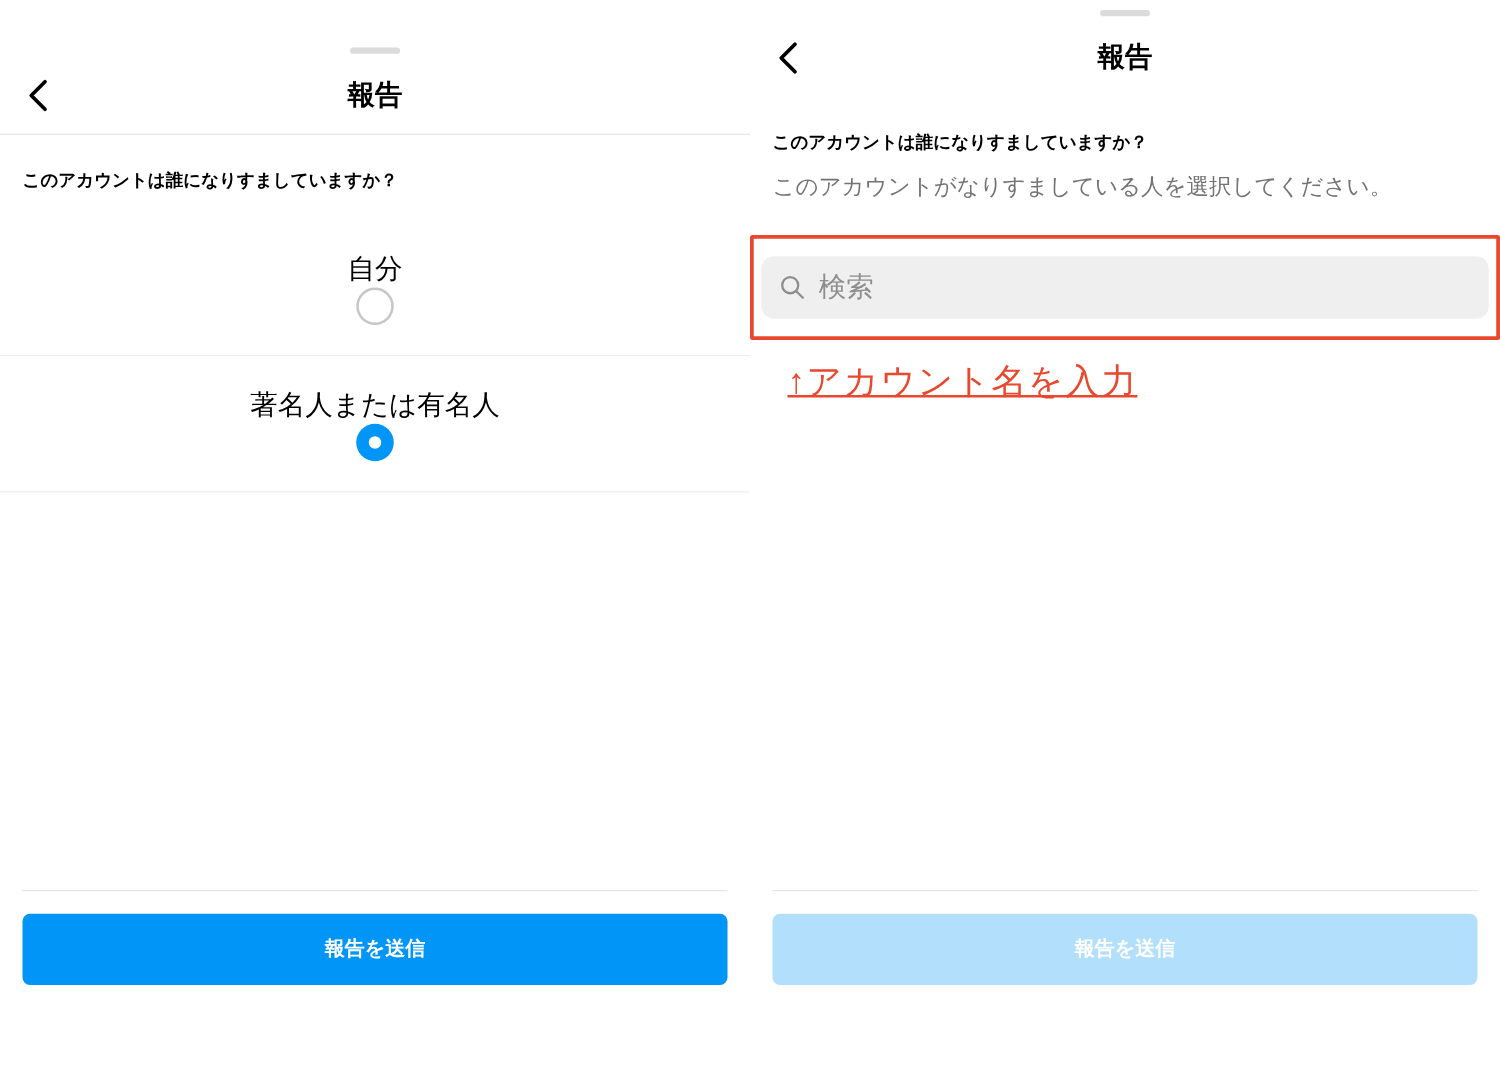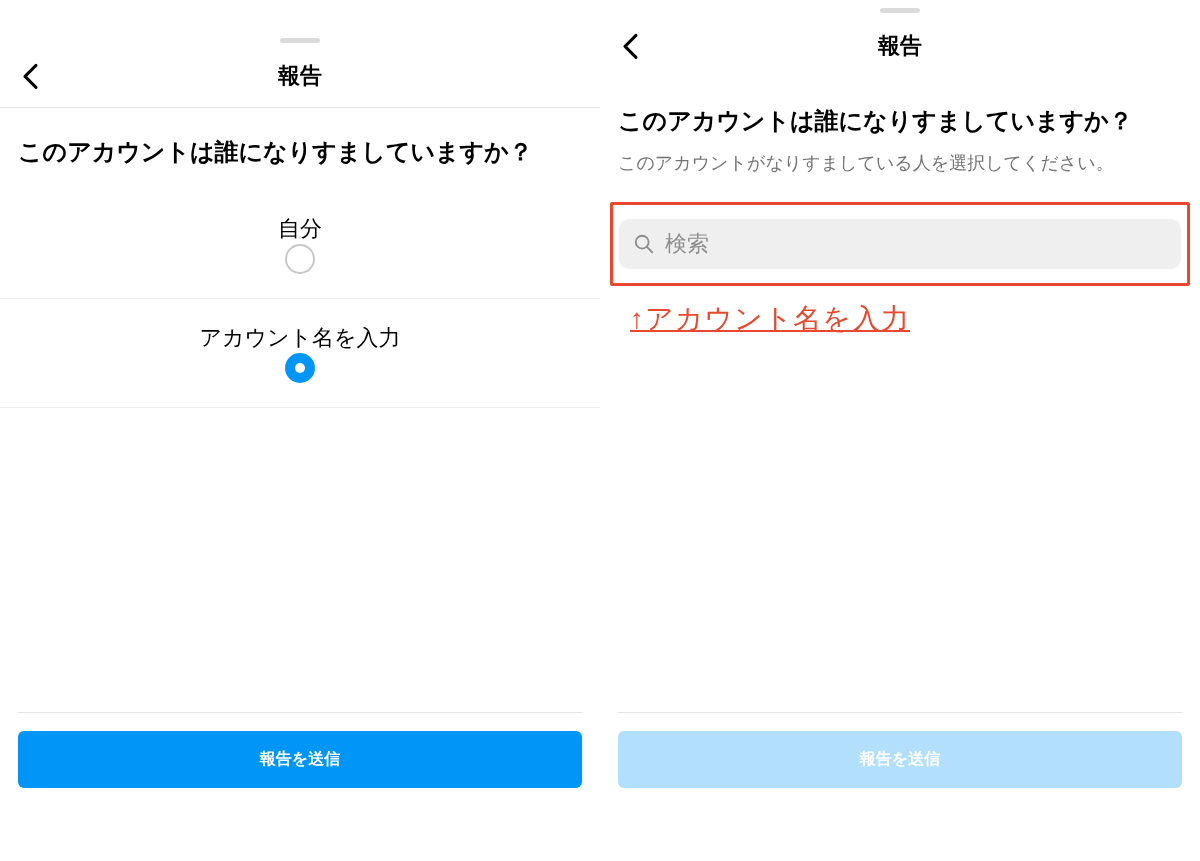--- a/index.html
+++ b/index.html
@@ -51,21 +51,21 @@
       font-size: 22px;
       font-weight: 700;
       color: #000;
     }
     .divider {
       height: 1px;
       background: #e6e6e6;
       width: 100%;
     }
     .question {
-      font-size: 24px;
+      font-size: 14px;
       font-weight: 700;
       color: #000;
       padding: 28px 18px 22px;
     }
     .subtext {
       font-size: 18px;
       color: #737373;
       padding: 0 18px 26px;
       line-height: 1.4;
     }
@@ -117,21 +117,21 @@
       border: none;
       border-radius: 6px;
       font-size: 16px;
       font-weight: 700;
       color: #fff;
       cursor: pointer;
     }
     .submit-active { background: #0095f6; }
     .submit-disabled { background: #b2dffc; cursor: default; }
     .search-wrap {
-      margin: 0 10px;
+      margin: 0 0;
       border: 3px solid #e8482d;
       padding: 14px 6px;
       border-radius: 2px;
     }
     .search-field {
       display: flex;
       align-items: center;
       background: #efefef;
       border-radius: 10px;
       padding: 12px 14px;
@@ -175,21 +175,21 @@
   </div>
   <div class="divider"></div>
 
   <div class="question">このアカウントは誰になりすましていますか？</div>
 
   <div class="option-row">
     <span class="option-label">自分</span>
     <span class="radio"></span>
   </div>
   <div class="option-row">
-    <span class="option-label">アカウント名を入力</span>
+    <span class="option-label">著名人または有名人</span>
     <span class="radio selected"></span>
   </div>
 
   <div class="footer">
     <div class="footer-divider"></div>
     <button class="submit-btn submit-active">報告を送信</button>
   </div>
 </div>
 
 <div class="screen screen-right">

